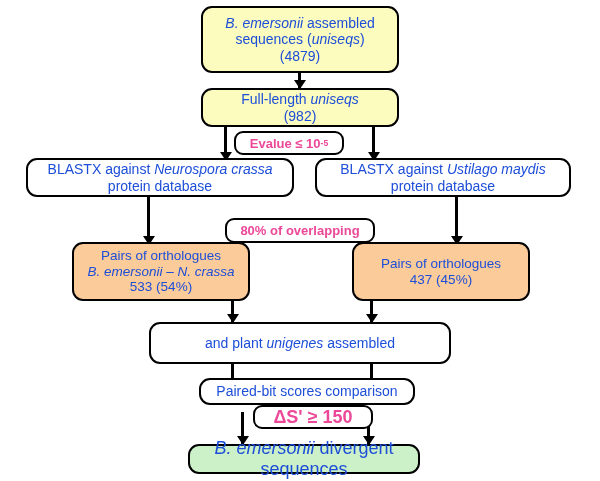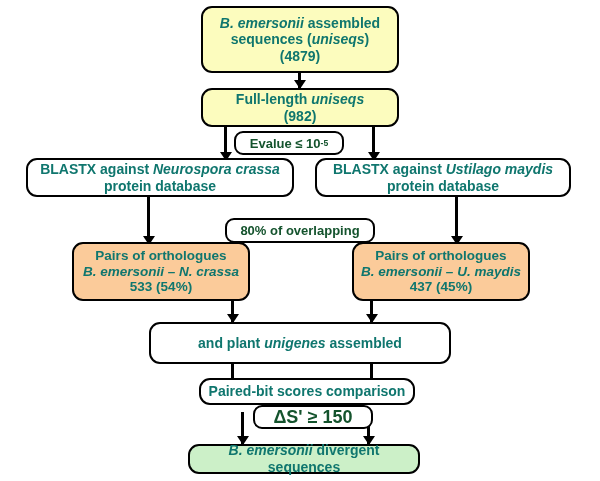--- a/index.html
+++ b/index.html
@@ -17,43 +17,43 @@
   }
   .node {
     position: absolute;
     box-sizing: border-box;
     border: 2.5px solid #000000;
     border-radius: 11px;
     display: flex;
     align-items: center;
     justify-content: center;
     text-align: center;
-    font-weight: bold;
-    color: #0f766e;
+    font-weight: normal;
+    color: #1d4ed8;
     line-height: 1.18;
     z-index: 3;
   }
   .node .txt { width: 100%; padding: 0 6px; }
   .fill-yellow { background: #fcfcbe; }
   .fill-orange { background: #fbcb9a; align-items: center; }
   .fill-green  { background: #ccf0c8; }
   .fill-white  { background: #ffffff; }
 
   
   .cond {
     position: absolute;
     box-sizing: border-box;
     border: 2.5px solid #000000;
     border-radius: 9px;
     background: #ffffff;
     display: flex;
     align-items: center;
     justify-content: center;
     font-weight: bold;
-    color: #14532d;
+    color: #ec4899;
     z-index: 5;
     white-space: nowrap;
   }
   i.sci { font-style: italic; }
   sup { font-size: 0.66em; vertical-align: super; line-height: 0; }
 
   
   .vline {
     position: absolute;
     width: 3px;
@@ -150,40 +150,39 @@
     <div class="txt">
       <div>Pairs of orthologues</div>
       <div><i class="sci">B. emersonii – N. crassa</i></div>
       <div>533 (54%)</div>
     </div>
   </div>
 
   <div class="node fill-orange" style="left:352px; top:242px; width:178px; height:59px; font-size:13.5px;">
     <div class="txt">
       <div>Pairs of orthologues</div>
-      <div><i class="sci">B. emersonii – U. maydis</i></div>
       <div>437 (45%)</div>
     </div>
   </div>
 
   <div class="node fill-white" style="left:149px; top:322px; width:302px; height:42px; font-size:14px;">
     <div class="txt">
       <div><span>and plant </span><i class="sci">unigenes</i><span> assembled</span></div>
     </div>
   </div>
 
   <div class="node fill-white" style="left:199px; top:378px; width:216px; height:27px; font-size:14px;">
     <div class="txt">
       <div>Paired-bit scores comparison</div>
     </div>
   </div>
 
   <div class="cond" style="left:253px; top:405px; width:120px; height:24px; font-size:18px;">
     <span>ΔS' ≥ 150</span>
   </div>
 
-  <div class="node fill-green" style="left:188px; top:444px; width:232px; height:30px; font-size:14px;">
+  <div class="node fill-green" style="left:188px; top:444px; width:232px; height:30px; font-size:18px;">
     <div class="txt">
       <div><i class="sci">B. emersonii</i><span> divergent sequences</span></div>
     </div>
   </div>
 
 </div>
 
 </body></html>

